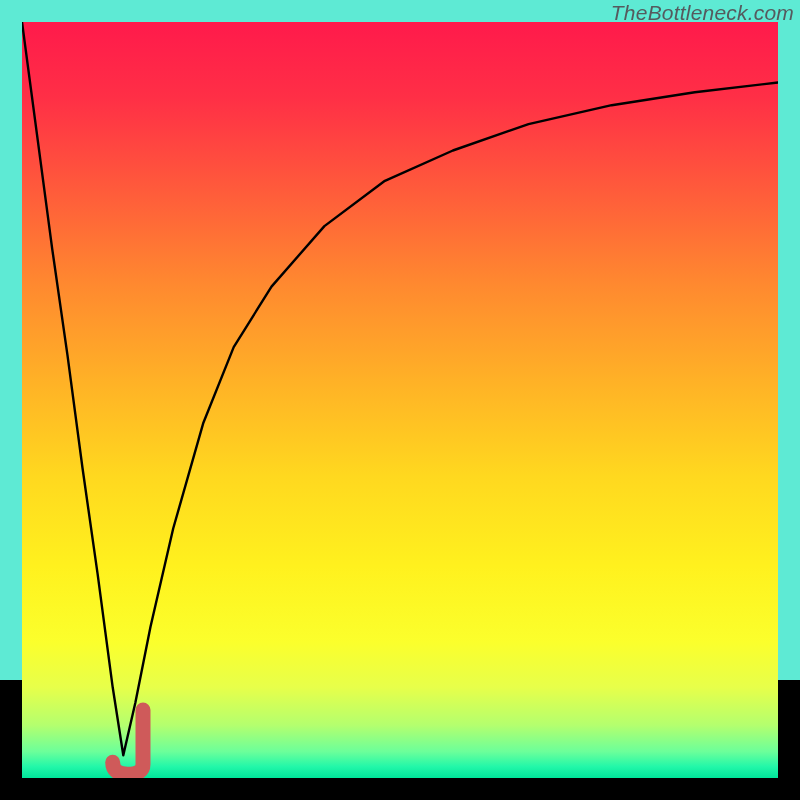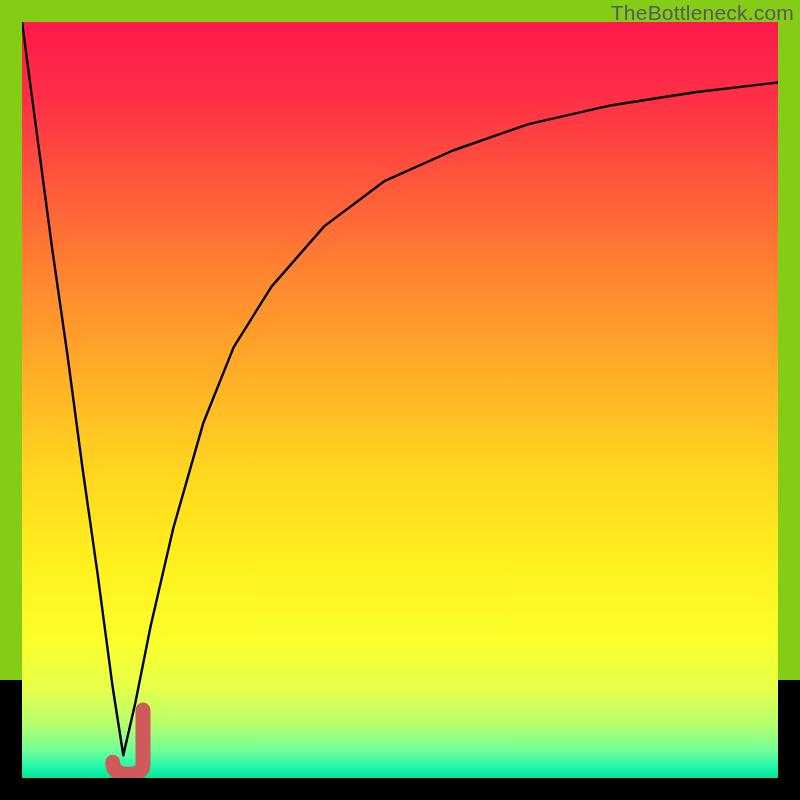--- a/index.html
+++ b/index.html
@@ -8,21 +8,22 @@
     width: 800px;
     height: 800px;
     overflow: hidden;
     background: #000;
     font-family: Arial, Helvetica, sans-serif;
   }
   .outer {
     position: relative;
     width: 800px;
     height: 680px;
-    background: #84cc16;
+    background: #5eead4;
+    font-style: italic;
   }
   .plot {
     position: absolute;
     left: 22px;
     top: 22px;
     width: 756px;
     height: 756px;
     overflow: hidden;
   }
   .gradient {

